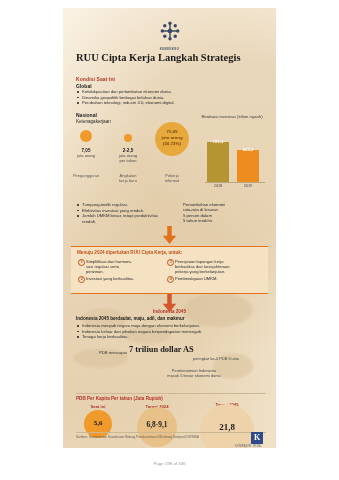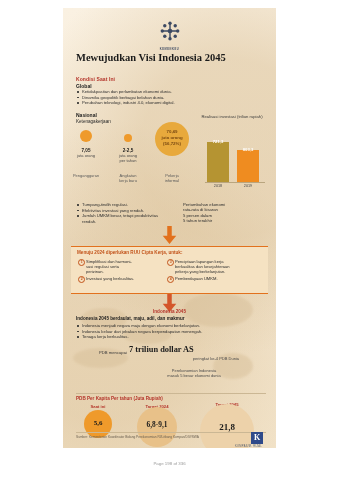--- a/index.html
+++ b/index.html
@@ -160,21 +160,21 @@
             <circle cx="29.5" cy="29.5" r="3.1"></circle>
           <circle cx="20" cy="20" r="4.3"></circle>
           <rect x="18.7" y="5" width="2.6" height="30" rx="1.1"></rect>
           <rect x="5" y="18.7" width="30" height="2.6" rx="1.1"></rect>
         </g>
       </svg>
       <span class="logo-cap">KEMENKEU</span>
     </div>
 
     <div class="headline">
-      <div>Mewujudkan Visi Indonesia 2045</div>
+      <div>RUU Cipta Kerja Langkah Strategis</div>
     </div>
 
     <div class="sec-red" style="top:68px;">Kondisi Saat Ini</div>
     <div class="sec-dark" style="top:75px;">Global</div>
 
     <ul class="bul" style="position:absolute;left:14px;top:81px;width:130px;">
       <li>Ketidakpastian dan perlambatan ekonomi dunia.</li>
       <li>Dinamika geopolitik berbagai belahan dunia.</li>
       <li>Perubahan teknologi, industri 4.0, ekonomi digital.</li>
     </ul>

